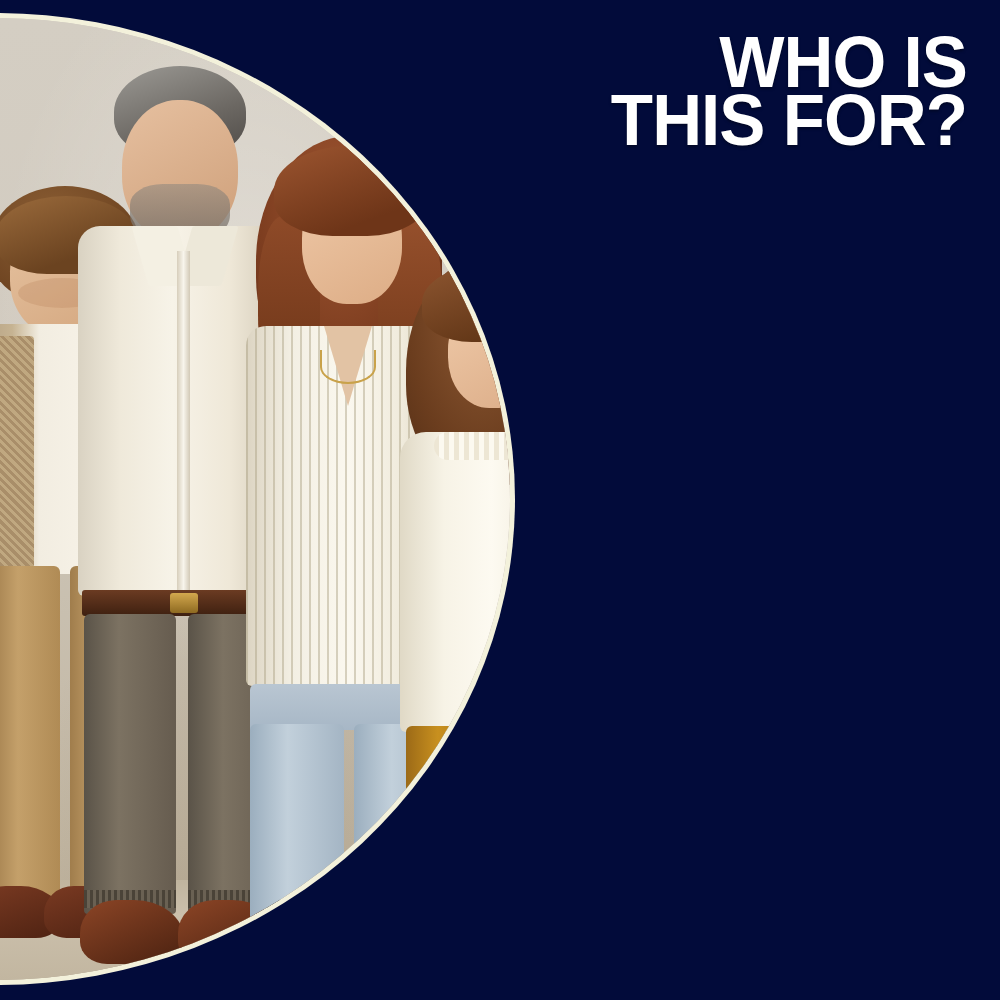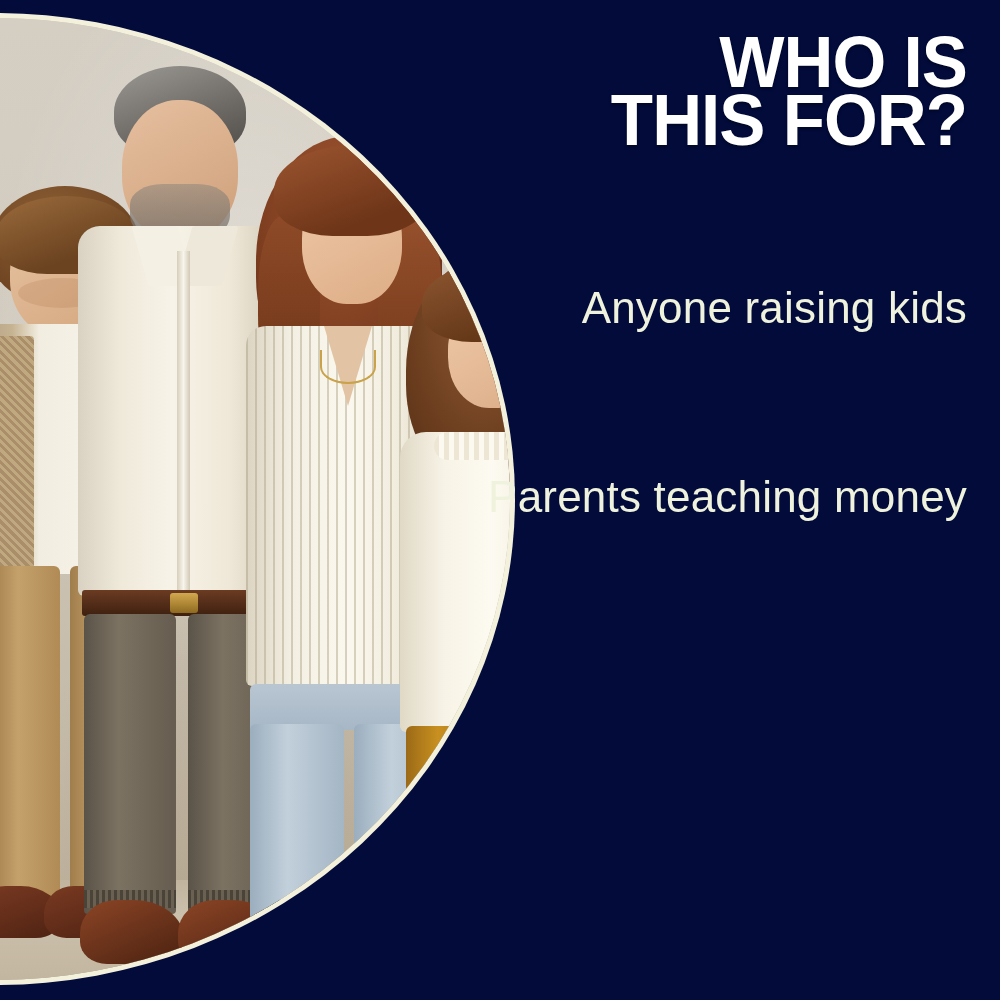--- a/index.html
+++ b/index.html
@@ -304,19 +304,17 @@
   </div>
 
   <div class="right">
 
     <div class="headline">
       <span class="l1">WHO IS</span>
       <span class="l2">THIS FOR?</span>
     </div>
 
     <div class="bullets">
-      <div class="bullet b1">Anyone raising kids</div>
-      <div class="bullet b2">Parents teaching money</div>
     </div>
 
   </div>
 
 </div>
 
 </body></html>

